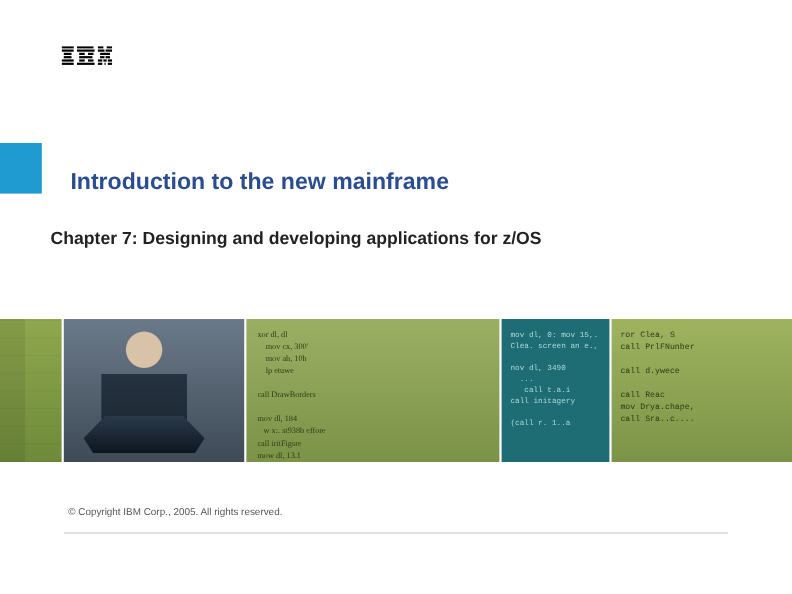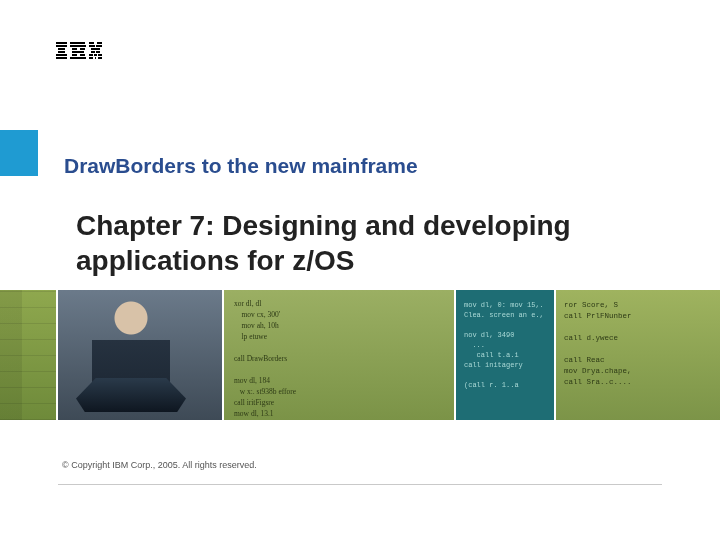--- a/index.html
+++ b/index.html
@@ -34,24 +34,24 @@
     position: absolute;
     top: 154px;
     left: 64px;
     color: #2a4d8f;
     font-size: 21px;
     font-weight: bold;
   }
   .chapter-title {
     position: absolute;
     top: 208px;
-    left: 76px;
+    left: 46px;
     right: 70px;
     color: #222;
-    font-size: 28px;
+    font-size: 16px;
     font-weight: bold;
     line-height: 1.25;
   }
   .image-strip {
     position: absolute;
     top: 290px;
     left: 0;
     width: 100%;
     height: 130px;
     display: flex;
@@ -155,21 +155,21 @@
           <rect x="42" y="12" width="4" height="2"></rect>
         <rect x="33" y="15" width="4" height="2"></rect>
           <rect x="39" y="15" width="1" height="2"></rect>
           <rect x="42" y="15" width="4" height="2"></rect>
       </g>
     </svg>
   </div>
 
   <div class="blue-tab"></div>
 
-  <div class="course-title">DrawBorders to the new mainframe</div>
+  <div class="course-title">Introduction to the new mainframe</div>
 
   <div class="chapter-title">Chapter 7:  Designing and developing applications for z/OS</div>
 
   <div class="image-strip">
     <div class="panel p1"></div>
     <div class="panel p2">
       <div class="person"></div>
       <div class="laptop"></div>
     </div>
     <div class="panel p3">
@@ -192,21 +192,21 @@
 Clea. screen an e.,
 
 nov dl, 3490
   ...
    call t.a.i
 call initagery
 
 (call r. 1..a</div>
     </div>
     <div class="panel p5">
-      <div class="codetext">ror Score, S
+      <div class="codetext">ror Clea, S
 call PrlFNunber
 
 call d.ywece
 
 call Reac
 mov Drya.chape,
 call Sra..c....
 </div>
     </div>
   </div>

